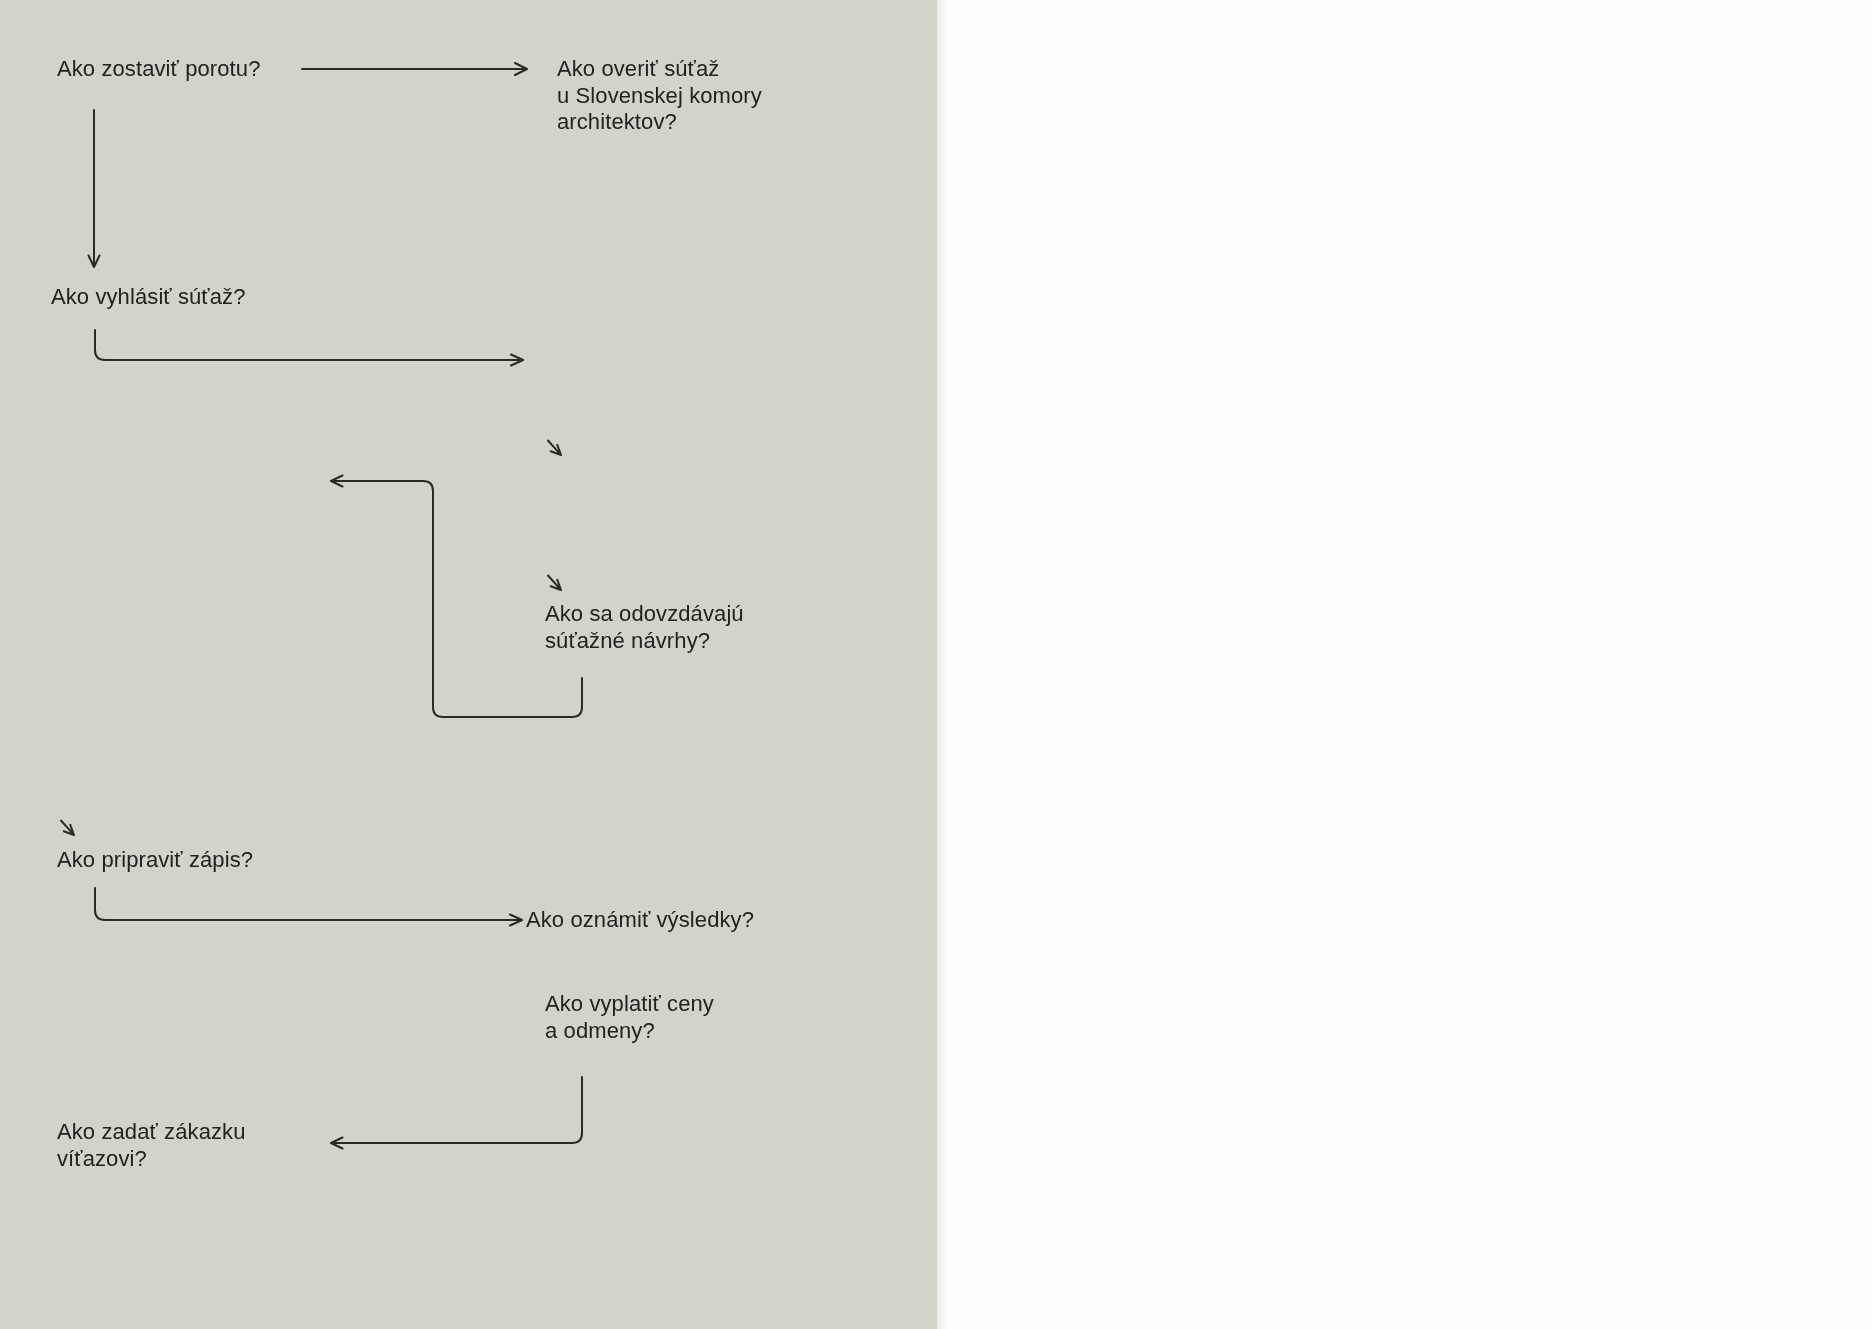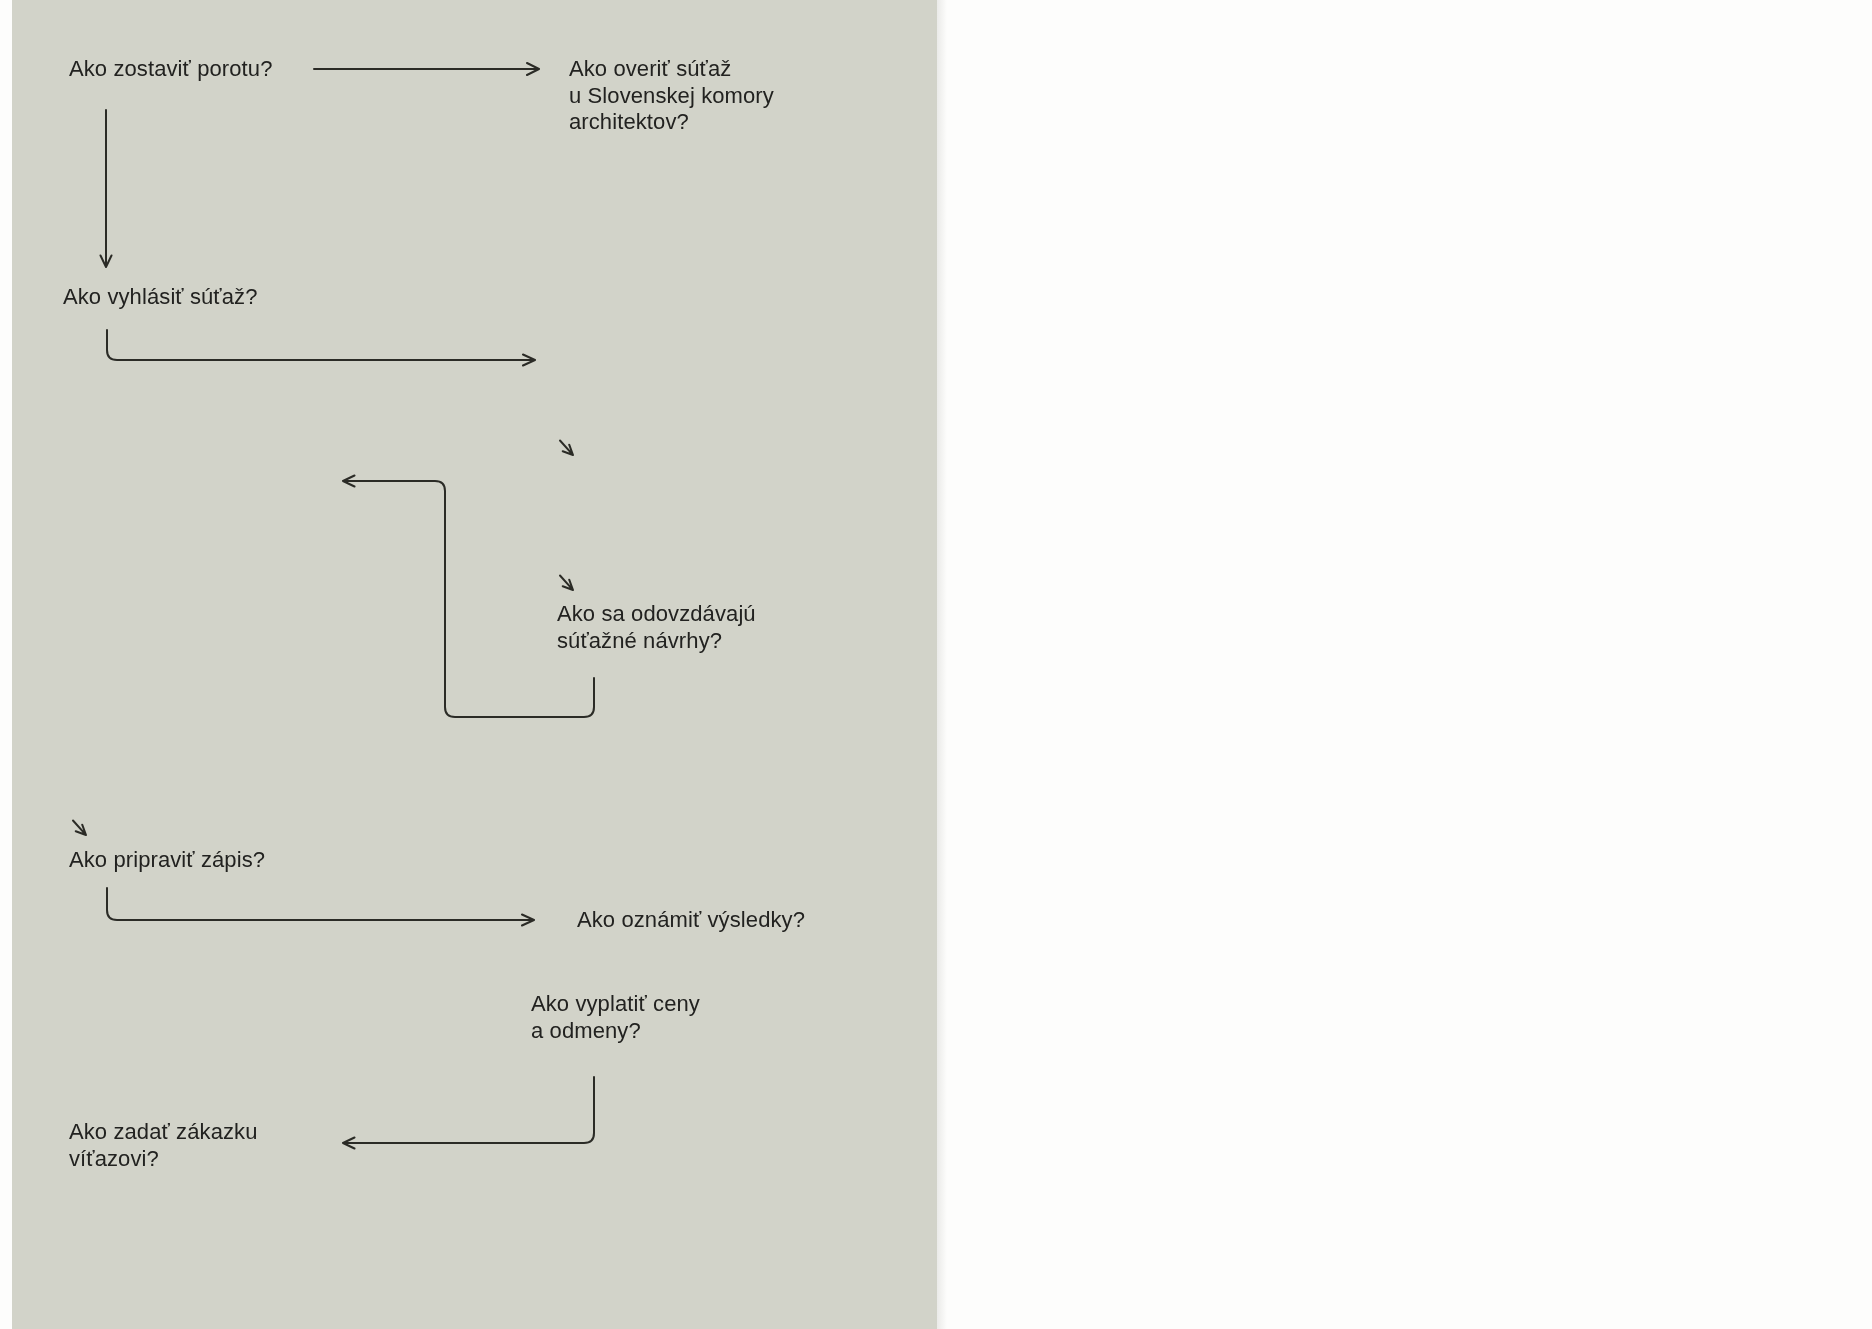--- a/index.html
+++ b/index.html
@@ -14,21 +14,20 @@
     position:relative;
     width:1872px;height:1329px;
     overflow:hidden;
     font-family:"Liberation Sans","DejaVu Sans",sans-serif;
     background:var(--page-bg);
     color:var(--ink);
   }
   .left-panel{
     position:absolute;left:0;top:0;width:937px;height:1329px;
     background:var(--left-bg);
-    margin-left:12px;
   }
   .right-page{
     position:absolute;left:937px;top:0;width:935px;height:1329px;
     background:var(--page-bg);
   }
   .right-page::before{
     content:"";position:absolute;left:0;top:0;bottom:0;width:10px;
     background:linear-gradient(to right, rgba(70,70,58,0.10), rgba(70,70,58,0) 100%);
   }
   .gutter-line{
@@ -75,22 +74,22 @@
   </svg>
 
   <div class="fc-node" style="left:57px;top:56px">Ako zostaviť porotu?</div>
   <div class="fc-node" style="left:557px;top:56px">Ako overiť súťaž
 u Slovenskej komory
 architektov?</div>
   <div class="fc-node" style="left:51px;top:284px">Ako vyhlásiť súťaž?</div>
   <div class="fc-node" style="left:545px;top:601px">Ako sa odovzdávajú
 súťažné návrhy?</div>
   <div class="fc-node" style="left:57px;top:847px">Ako pripraviť zápis?</div>
-  <div class="fc-node" style="left:565px;top:907px">Ako oznámiť výsledky?</div>
-  <div class="fc-node" style="left:519px;top:991px">Ako vyplatiť ceny
+  <div class="fc-node" style="left:526px;top:907px">Ako oznámiť výsledky?</div>
+  <div class="fc-node" style="left:545px;top:991px">Ako vyplatiť ceny
 a odmeny?</div>
   <div class="fc-node" style="left:57px;top:1119px">Ako zadať zákazku
 víťazovi?</div>
 </div>
 
 <div class="gutter-line"></div>
 
 <div class="right-page">
   
 

